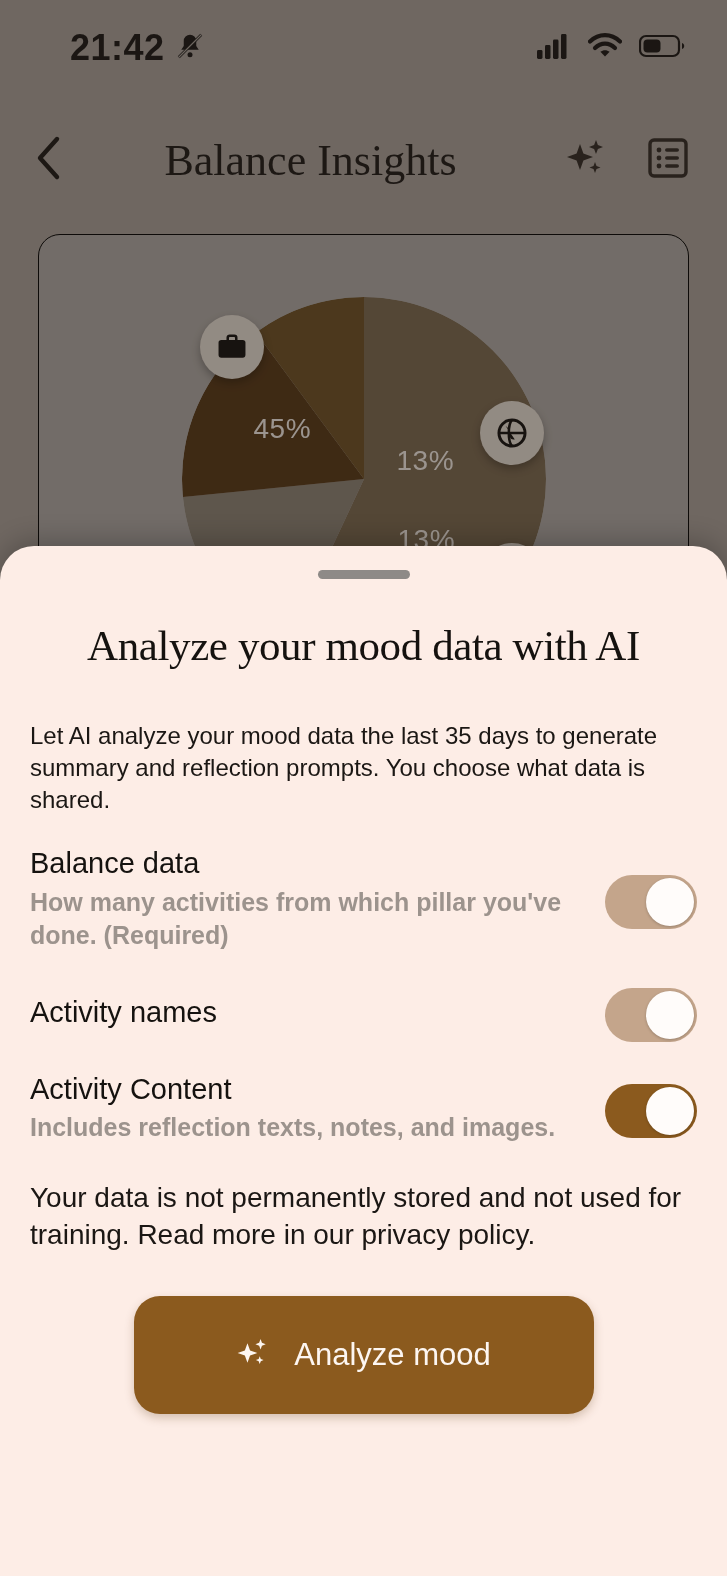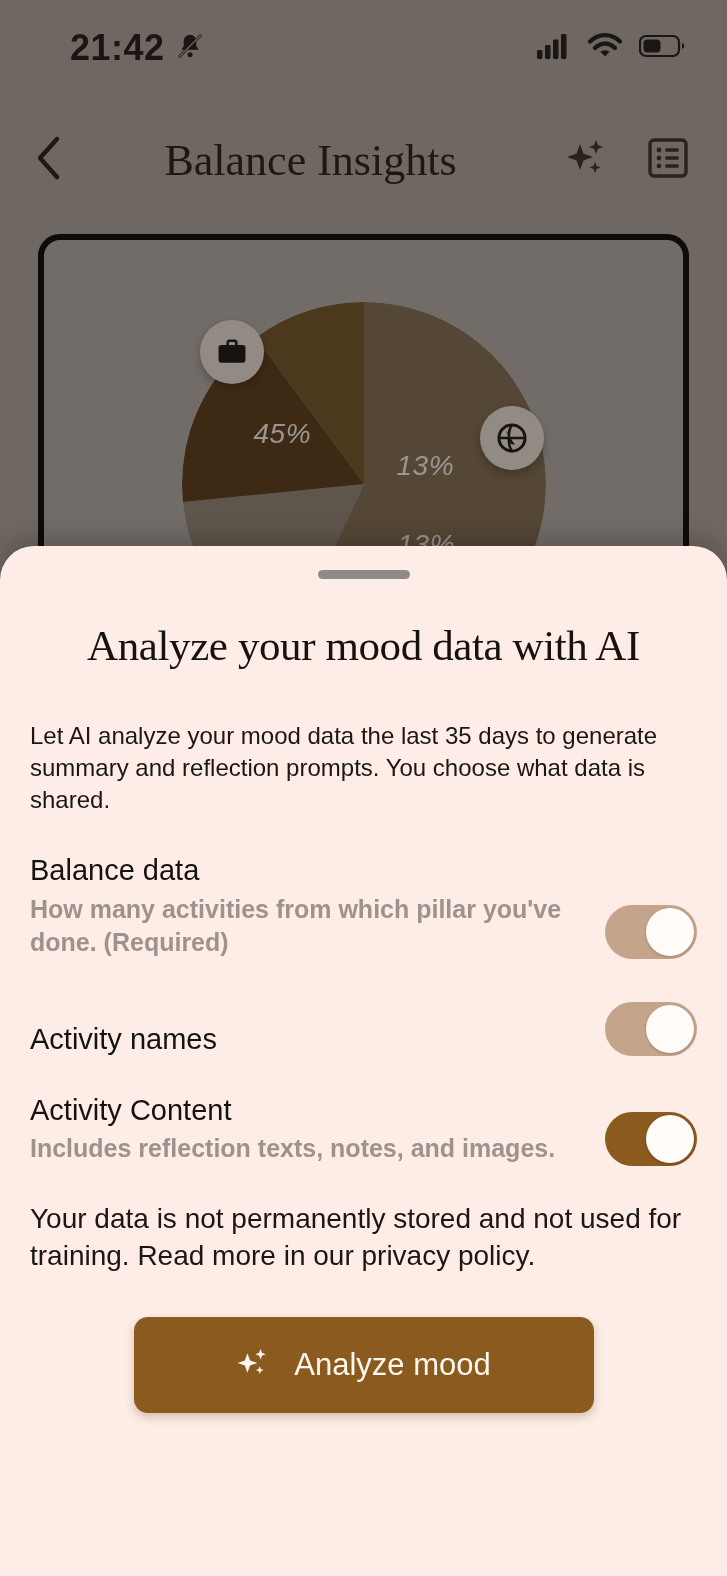--- a/index.html
+++ b/index.html
@@ -44,25 +44,24 @@
     font-family:"Liberation Serif", serif;
     font-size:44px; color:#171412; flex:1; text-align:center;
     margin-left:-10px;
   }
   .hdr-icons { display:flex; align-items:center; gap:38px; }
 
   
   #insight-card {
     position:absolute; left:38px; right:38px; top:234px; height:440px;
     background:#989490;
-    border:6px solid #000000;
+    border:1px solid #000000;
     border-radius:22px;
     z-index:1;
     overflow:hidden;
-    font-style:italic;
   }
   #pie-wrap {
     position:absolute; left:50%; top:62px;
     transform:translateX(-50%);
     width:364px; height:364px;
   }
   #pie { width:100%; height:100%; border-radius:50%; display:block; }
   .slice-label {
     position:absolute; font-size:28px; color:#D6D1CB;
     pointer-events:none; letter-spacing:0.5px;
@@ -95,22 +94,22 @@
   }
   #sheet-desc {
     font-size:24px; line-height:1.34; color:#1B1714;
     margin-top:50px;
   }
   #share-label {
     font-size:25px; color:#272320; margin-top:36px;
   }
 
   .toggle-row {
-    display:flex; align-items:flex-end; justify-content:space-between;
-    margin-top:35px; 
+    display:flex; align-items:center; justify-content:space-between;
+    margin-top:28px; 
   }
   .row-text { flex:1; padding-top:2px; }
   .row-title { font-size:29px; color:#15120F; line-height:1.18; }
   .row-sub { font-size:25px; color:#9C938D; line-height:1.33; margin-top:5px;font-weight:bold; }
 
   .toggle {
     flex:none; width:92px; height:54px; border-radius:27px;
     position:relative; margin-top:8px;
   }
   .toggle.muted { background:#C4A58B; }
@@ -121,22 +120,22 @@
     background:#FFFCFA;
     box-shadow:0 1px 3px rgba(0,0,0,0.22);
   }
 
   #privacy-note {
     font-size:28px; line-height:1.34; color:#1B1714; margin-top:34px;
   }
 
   #analyze-btn {
     display:flex; align-items:center; justify-content:center; gap:22px;
-    width:460px; height:96px; margin:42px auto 0;
-    background:#8B5A1E; border:none; border-radius:14px;
+    width:460px; height:118px; margin:42px auto 0;
+    background:#8B5A1E; border:none; border-radius:26px;
     cursor:pointer;
     box-shadow:0 4px 10px rgba(90,55,15,0.25);
   }
   #analyze-label { font-size:31px; color:#FDF6F1; }
 </style>
 </head>
 <body>
 
 <div id="app-screen">
 

